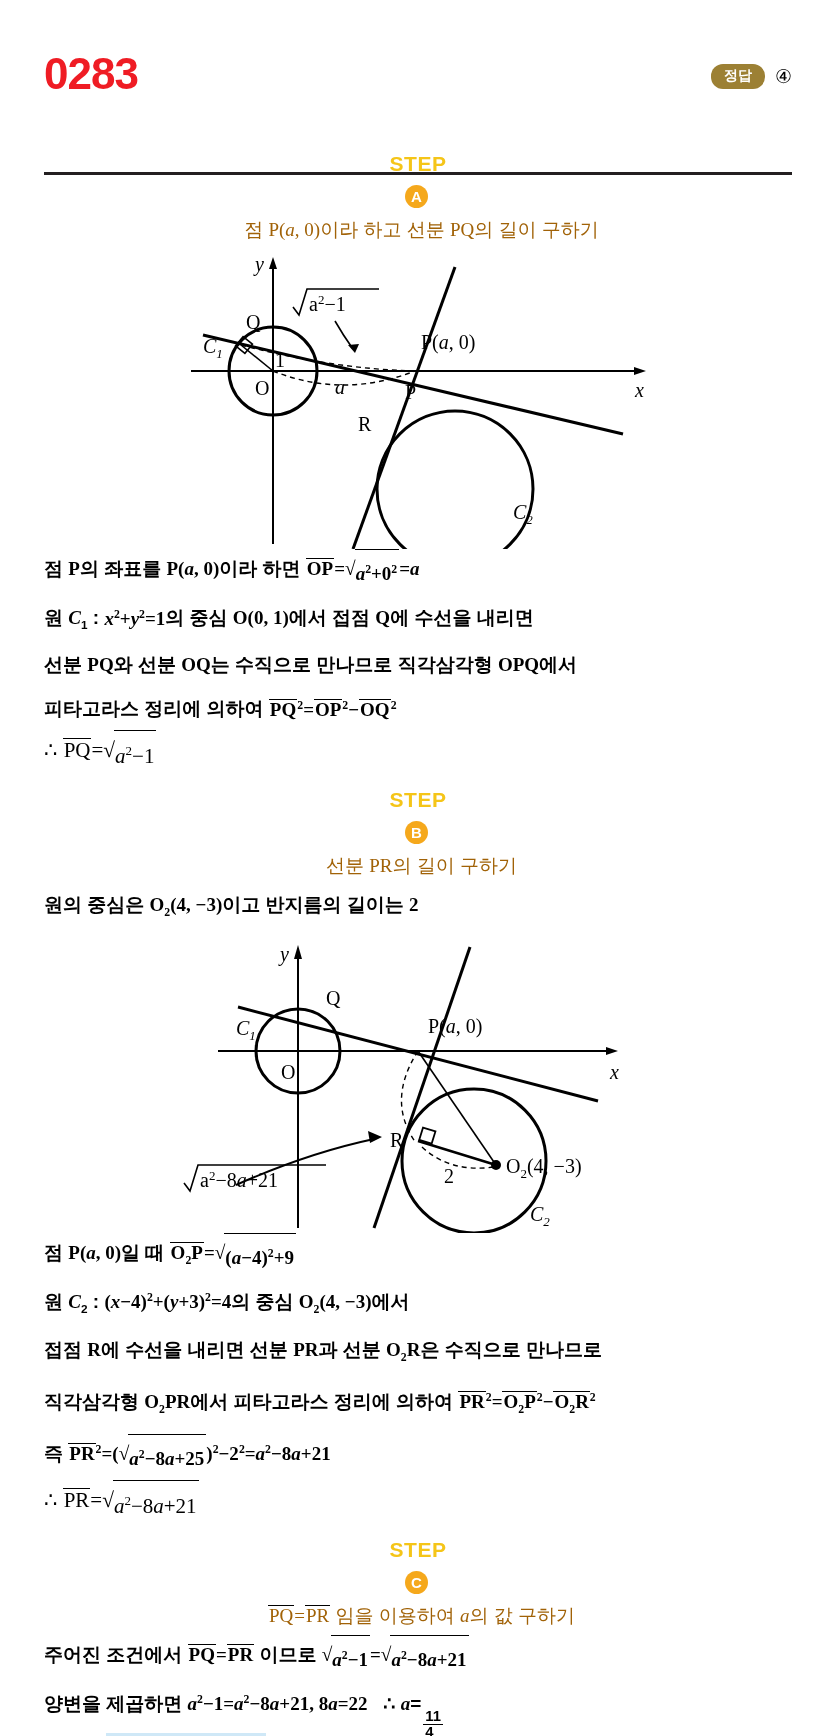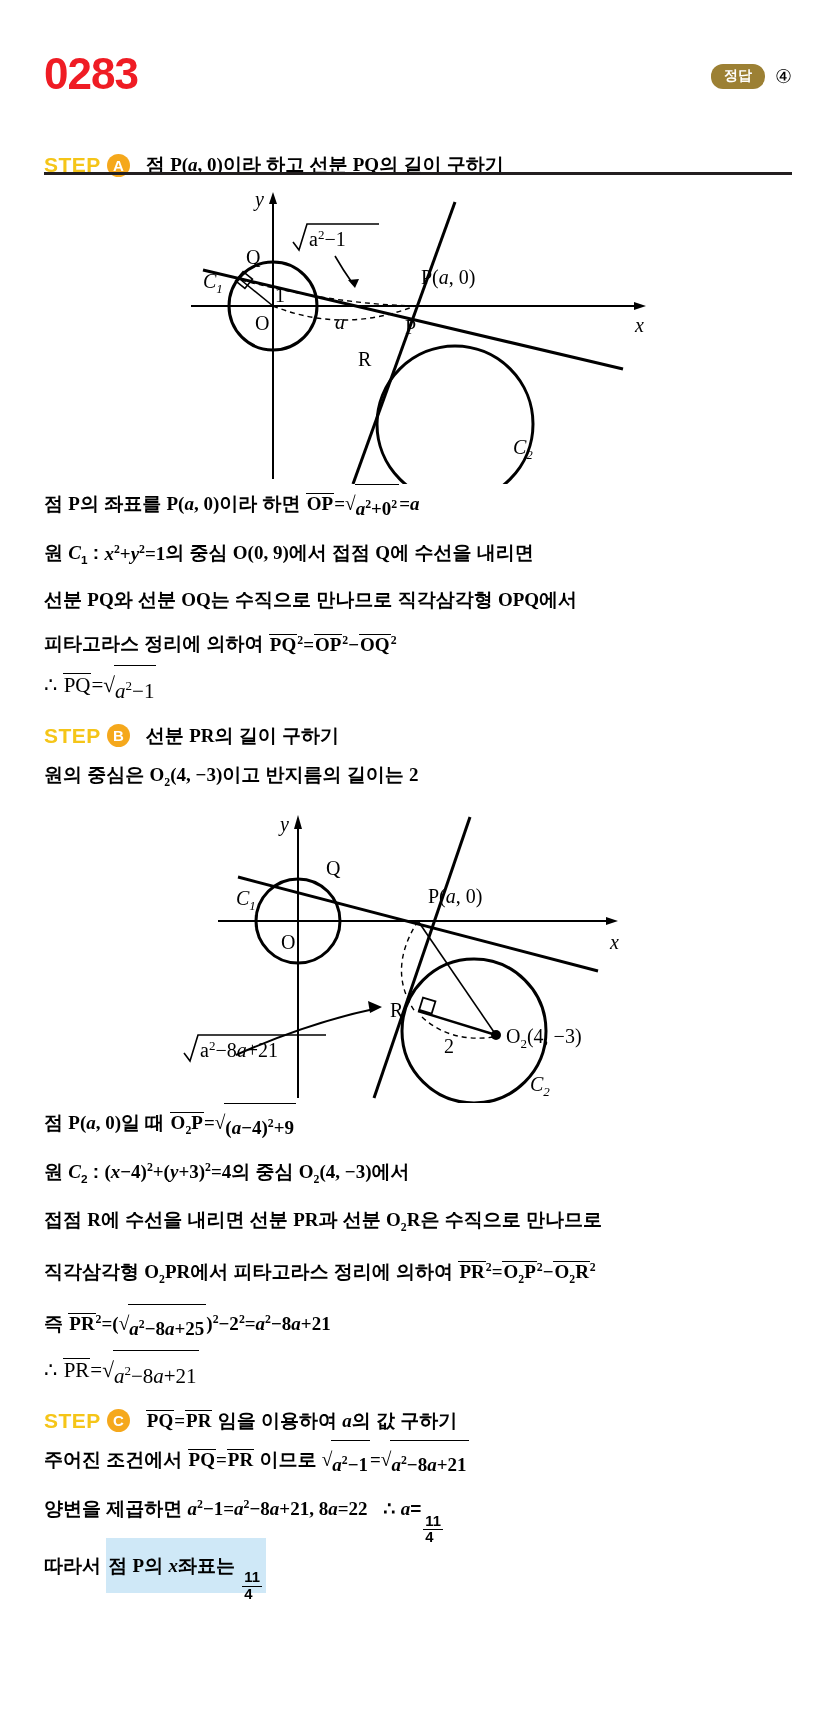--- a/index.html
+++ b/index.html
@@ -25,34 +25,34 @@
   .answer-wrap { position:absolute; right:0; top:18px; display:flex; align-items:center; gap:10px; }
   .answer-badge {
     background:#9c8034; color:#fff; border-radius:12px;
     font-family:"Liberation Sans", sans-serif; font-weight:bold;
     font-size:14px; padding:3px 13px 4px 13px; letter-spacing:0px;
   }
   .answer-no { font-size:19px; font-family:"Liberation Serif", serif; }
   .rule { position:absolute; left:44px; right:44px; top:126px; height:3px; background:#231f20; }
 
   
-  .step { display:flex; align-items:center; gap:9px; margin:0 0 6px 0; }
+  .step { display:flex; align-items:center; gap:9px; margin:0 0 6px 0;flex-direction:column; }
   .step-word {
     font-family:"Liberation Sans", sans-serif; font-weight:bold;
     font-size:21px; color:#f5c518; letter-spacing:0.5px;
   }
   .step-circle {
     width:23px; height:23px; border-radius:50%; background:#f5a81c;
     color:#fff; font-family:"Liberation Sans", sans-serif; font-weight:bold;
     font-size:15px; display:flex; align-items:center; justify-content:center;
     margin-left:-3px;
   }
   .step-title {
-    font-family:"Liberation Sans", sans-serif; font-weight:bold;
-    font-size:19px; color:#000000; margin-left:7px;
+    font-family:"Liberation Sans", sans-serif; font-weight:normal;
+    font-size:19px; color:#a16207; margin-left:7px;
   }
 
   
   .body { margin:0 44px; }
   .line { font-size:21px; line-height:40px; white-space:nowrap; font-family:"Liberation Serif", serif; }
   .line.kr { font-family:"Liberation Sans", sans-serif; font-weight:bold; font-size:19px;}
   .mi { font-style:italic; font-family:"Liberation Serif", serif; }
   .mr { font-style:normal; font-family:"Liberation Serif", serif; }
   sup.e { font-size:0.62em; vertical-align:super; font-style:normal; }
   sub.e { font-size:0.62em; vertical-align:sub; font-style:normal; }
@@ -143,21 +143,21 @@
 
     <div class="line kr">
       점 <span class="mr">P</span>의 좌표를 <span class="mr">P(<i class="mi">a</i>, 0)</span>이라 하면
       <span class="mr"><span class="ov">OP</span>=<span class="sqrt">
             <span class="rad">√</span>
             <span class="body-r"><i class="mi">a</i><sup class="e">2</sup>+0<sup class="e">2</sup></span>
           </span>=<i class="mi">a</i></span>
     </div>
 
     <div class="line kr">
-      원 <i class="mi">C</i><sub class="e">1</sub> : <span class="mr"><i class="mi">x</i><sup class="e">2</sup>+<i class="mi">y</i><sup class="e">2</sup>=1</span>의 중심 <span class="mr">O(0, 9)</span>에서 접점 <span class="mr">Q</span>에 수선을 내리면
+      원 <i class="mi">C</i><sub class="e">1</sub> : <span class="mr"><i class="mi">x</i><sup class="e">2</sup>+<i class="mi">y</i><sup class="e">2</sup>=1</span>의 중심 <span class="mr">O(0, 1)</span>에서 접점 <span class="mr">Q</span>에 수선을 내리면
     </div>
 
     <div class="line kr">
       선분 <span class="mr">PQ</span>와 선분 <span class="mr">OQ</span>는 수직으로 만나므로 직각삼각형 <span class="mr">OPQ</span>에서
     </div>
 
     <div class="line kr">
       피타고라스 정리에 의하여
       <span class="mr"><span class="ov">PQ</span><sup class="e">2</sup>=<span class="ov">OP</span><sup class="e">2</sup>−<span class="ov">OQ</span><sup class="e">2</sup></span>
     </div>

